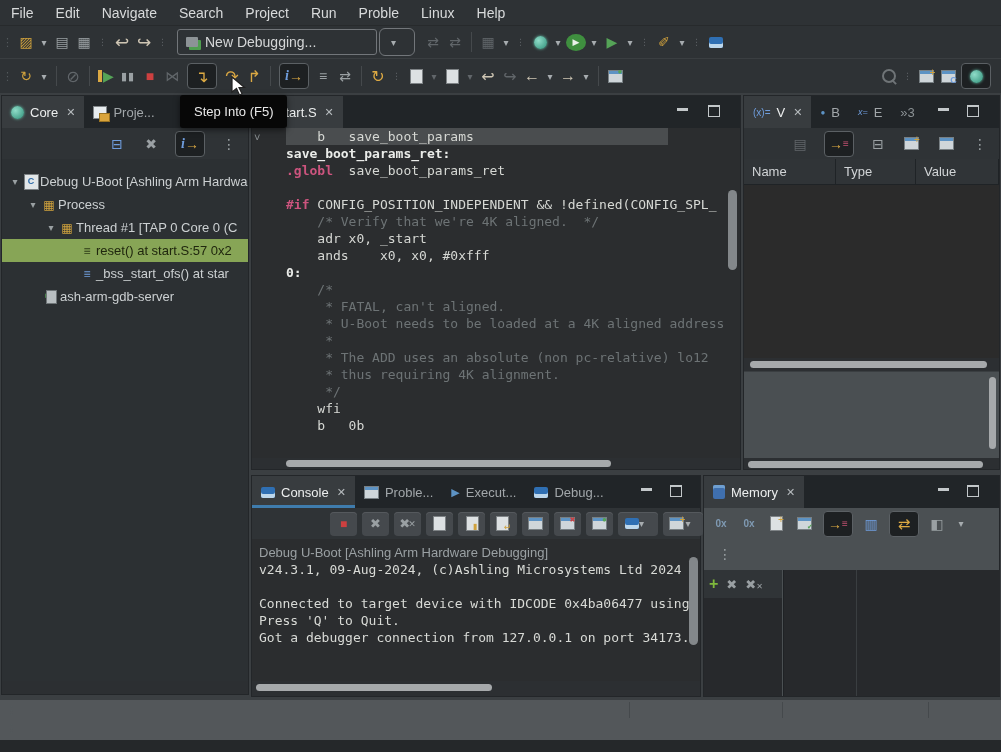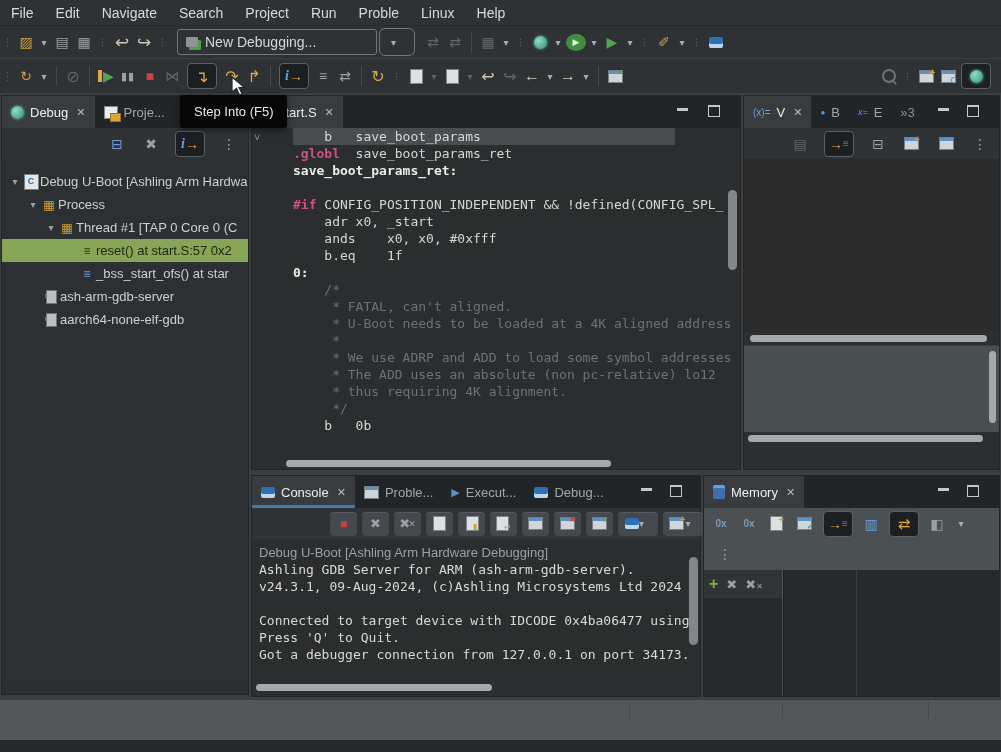--- a/index.html
+++ b/index.html
@@ -205,21 +205,21 @@
       <span class="ibug"></span>
     </span>
 </div>
 
 <div class="r workspace"></div>
 
 <div class="panel" style="left:1px;top:95px;width:248px;height:600px">
   <div class="tabrow">
     <div class="tab active">
       <span class="ibug"></span>
-      <span>Debug</span>
+      <span>Core</span>
       <span class="x">✕</span>
     </div>
     <div class="tab">
       <span class="iproj"></span>
       <span>Proje...</span>
     </div>
   </div>
   <div class="viewbar">
     <span class="ic c-blue">⊟</span>
     <span class="ic c-gray">✖</span>
@@ -255,61 +255,54 @@
       <span class="ticon c-blue" style="font-weight:bold">≡</span>
       <span>_bss_start_ofs() at star</span>
     </div>
     <div class="trow" style="top:126px;padding-left:40px">
       <span class="ticon">
           <span class="c-green" style="font-size:9px;margin-right:-4px">▸</span>
           <span class="iterm"></span>
         </span>
       <span>ash-arm-gdb-server</span>
     </div>
-    <div class="trow" style="top:149px;padding-left:40px">
-      <span class="ticon">
-          <span class="c-green" style="font-size:9px;margin-right:-4px">▸</span>
-          <span class="iterm"></span>
-        </span>
-      <span>aarch64-none-elf-gdb</span>
-    </div>
   </div>
 
 </div>
 
 <div class="panel" style="left:251px;top:95px;width:490px;height:375px">
   <div class="tabrow">
     <div class="tab active">
       <span class="idoc" style="width:10px;height:12px"></span>
       <span>start.S</span>
       <span class="x">✕</span>
     </div>
     <span class="wmin" style="position:absolute;right:52px;top:12px"></span>
     <span class="wmax" style="position:absolute;right:20px;top:9px"></span>
   </div>
   <div style="position:relative;height:330px;background:#2b2d2f;overflow:hidden">
     <span style="position:absolute;left:2px;top:3px;color:#8b9093;font-size:11px">˅</span>
-    <div class="codewrap" style="left:41px;top:0;width:446px;height:330px">
+    <div class="codewrap" style="left:34px;top:0;width:446px;height:330px">
       <div class="cl cur"><span class="kw"></span><span class="cs">    b   save_boot_params</span></div>
+      <div class="cl b"><span class="kw"></span><span class="cs">save_boot_params_ret:</span></div>
       <div class="cl"><span class="kw">.globl</span><span class="cs">  save_boot_params_ret</span></div>
-      <div class="cl b"><span class="kw"></span><span class="cs">save_boot_params_ret:</span></div>
       <div class="cl"><span class="kw"></span><span class="cs"></span></div>
       <div class="cl"><span class="kw">#if</span><span class="cs"> CONFIG_POSITION_INDEPENDENT &amp;&amp; !defined(CONFIG_SPL_</span></div>
+      <div class="cl cm"><span class="kw"></span><span class="cs">    /* Verify that we're 4K aligned.  */</span></div>
       <div class="cl"><span class="kw"></span><span class="cs">    adr x0, _start</span></div>
       <div class="cl"><span class="kw"></span><span class="cs">    ands    x0, x0, #0xfff</span></div>
-      <div class="cl"><span class="kw"></span><span class="cs">    b.eq    1f</span></div>
       <div class="cl b"><span class="kw"></span><span class="cs">0:</span></div>
       <div class="cl cm"><span class="kw"></span><span class="cs">    /*</span></div>
       <div class="cl cm"><span class="kw"></span><span class="cs">     * FATAL, can't aligned.</span></div>
       <div class="cl cm"><span class="kw"></span><span class="cs">     * U-Boot needs to be loaded at a 4K aligned address</span></div>
       <div class="cl cm"><span class="kw"></span><span class="cs">     *</span></div>
-      <div class="cl cm"><span class="kw"></span><span class="cs">     * We use ADRP and ADD to load some symbol addresses</span></div>
       <div class="cl cm"><span class="kw"></span><span class="cs">     * The ADD uses an absolute (non pc-relative) lo12</span></div>
       <div class="cl cm"><span class="kw"></span><span class="cs">     * thus requiring 4K alignment.</span></div>
       <div class="cl cm"><span class="kw"></span><span class="cs">     */</span></div>
+      <div class="cl"><span class="kw"></span><span class="cs">    wfi</span></div>
       <div class="cl"><span class="kw"></span><span class="cs">    b   0b</span></div>
     </div>
     <div class="sbd" style="right:3px;top:62px;width:9px;height:80px"></div>
   </div>
   <div style="position:relative;height:12px">
     <div class="sb" style="left:34px;top:2px;width:325px;height:7px"></div>
   </div>
 </div>
 
 <div class="panel" style="left:743px;top:95px;width:257px;height:375px">
@@ -342,20 +335,25 @@
     <span class="ic c-gray">⊟</span>
     <span class="ic c-gold">
         <span class="iwin"></span>
         <span class="c-gold" style="font-size:10px;margin-left:-5px;margin-top:-8px">+</span>
       </span>
     <span class="ic">
         <span class="iwin"></span>
       </span>
     <span class="ic c-gray">⋮</span>
   </div>
+  <div style="position:relative;height:26px">
+    <div class="hcell" style="left:0;width:92px">Name</div>
+    <div class="hcell" style="left:92px;width:80px">Type</div>
+    <div class="hcell" style="left:172px;width:83px">Value</div>
+  </div>
   <div style="height:173px;background:#2b2b2b"></div>
   <div style="position:relative;height:13px">
     <div class="sb" style="left:6px;top:3px;width:237px;height:7px"></div>
   </div>
   <div style="position:relative;height:86px;background:#4a4f52;border-top:1px solid #3a3e41">
     <div class="sb" style="right:3px;top:5px;width:7px;height:72px"></div>
   </div>
   <div style="position:relative;height:13px">
     <div class="sb" style="left:4px;top:3px;width:235px;height:7px"></div>
   </div>
@@ -423,21 +421,20 @@
         <span class="chev">▾</span>
       </span>
     <span class="cbtn" style="min-width:40px">
         <span class="iwin"></span>
         <span class="c-gold" style="font-size:10px;margin-left:-4px;margin-top:-8px">+</span>
         <span class="chev">▾</span>
       </span>
   </div>
   <div style="position:relative;height:142px;background:#2b2d2f;overflow:hidden;padding:5px 0 0 7px;box-sizing:border-box">
     <div class="ctitle">Debug U-Boot [Ashling Arm Hardware Debugging]</div>
-    <div class="cline">Ashling GDB Server for ARM (ash-arm-gdb-server).</div>
     <div class="cline">v24.3.1, 09-Aug-2024, (c)Ashling Microsystems Ltd 2024</div>
     <div class="cline"></div>
     <div class="cline">Connected to target device with IDCODE 0x4ba06477 using</div>
     <div class="cline">Press 'Q' to Quit.</div>
     <div class="cline">Got a debugger connection from 127.0.0.1 on port 34173.</div>
     <div class="sbd" style="right:2px;top:18px;width:9px;height:88px"></div>
   </div>
   <div style="position:relative;height:13px">
     <div class="sb" style="left:4px;top:3px;width:236px;height:7px"></div>
   </div>

